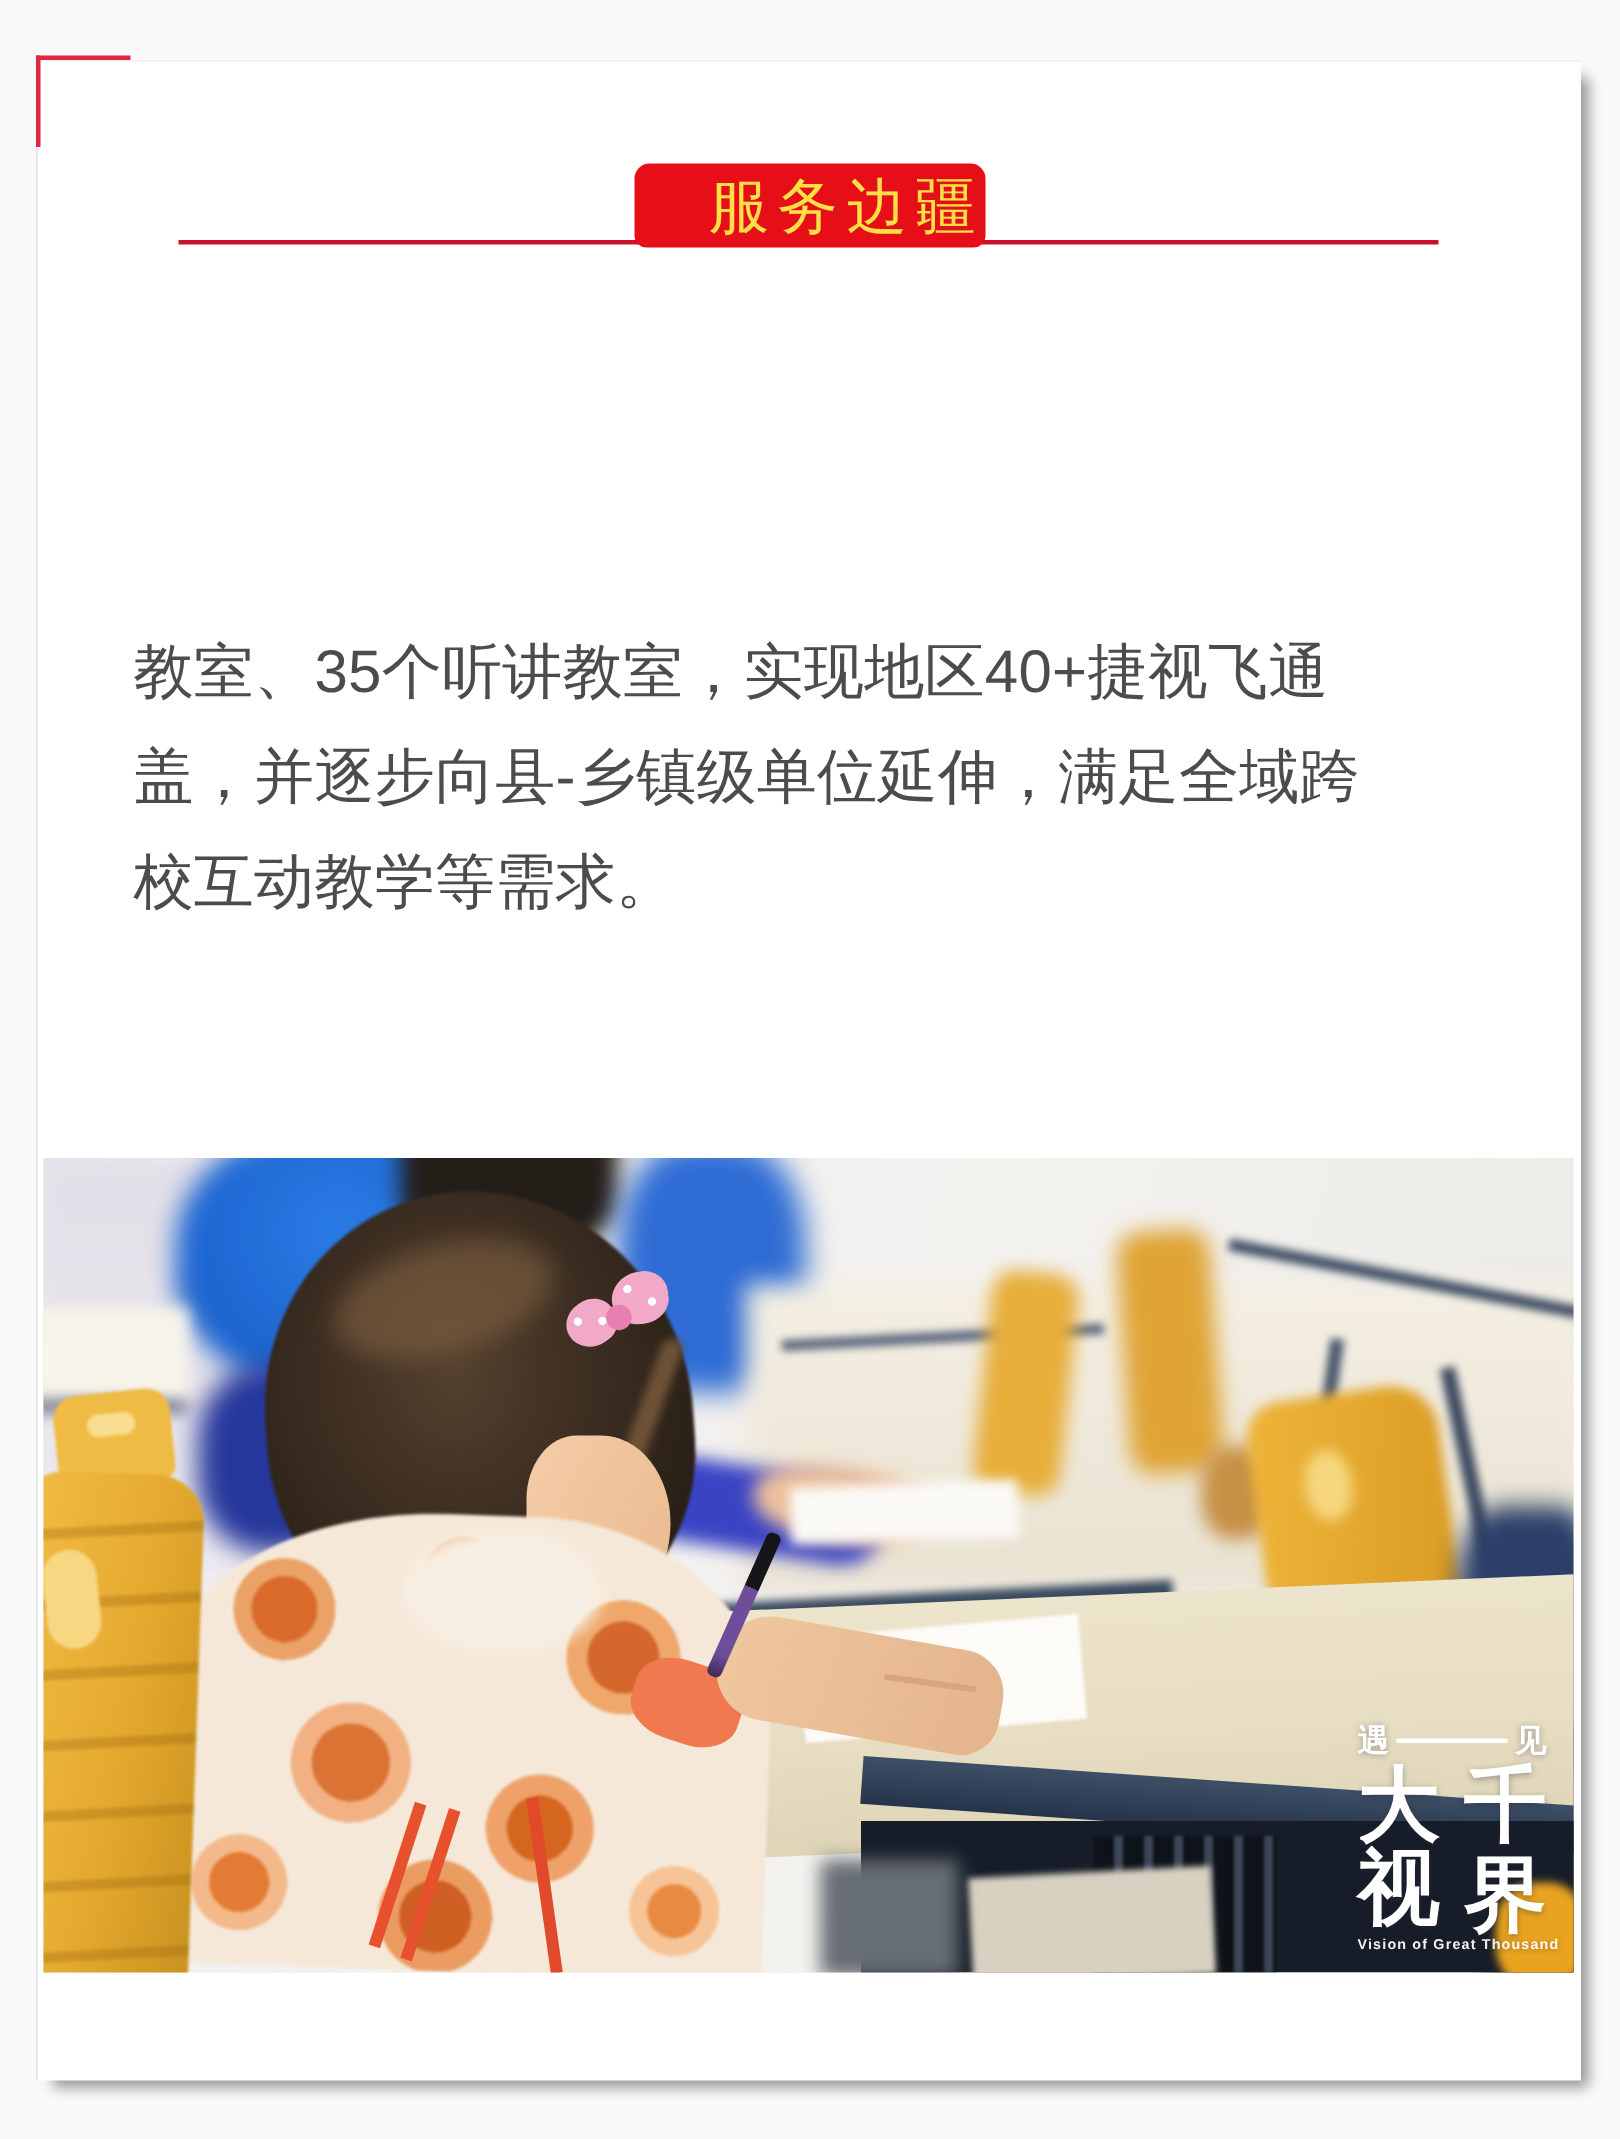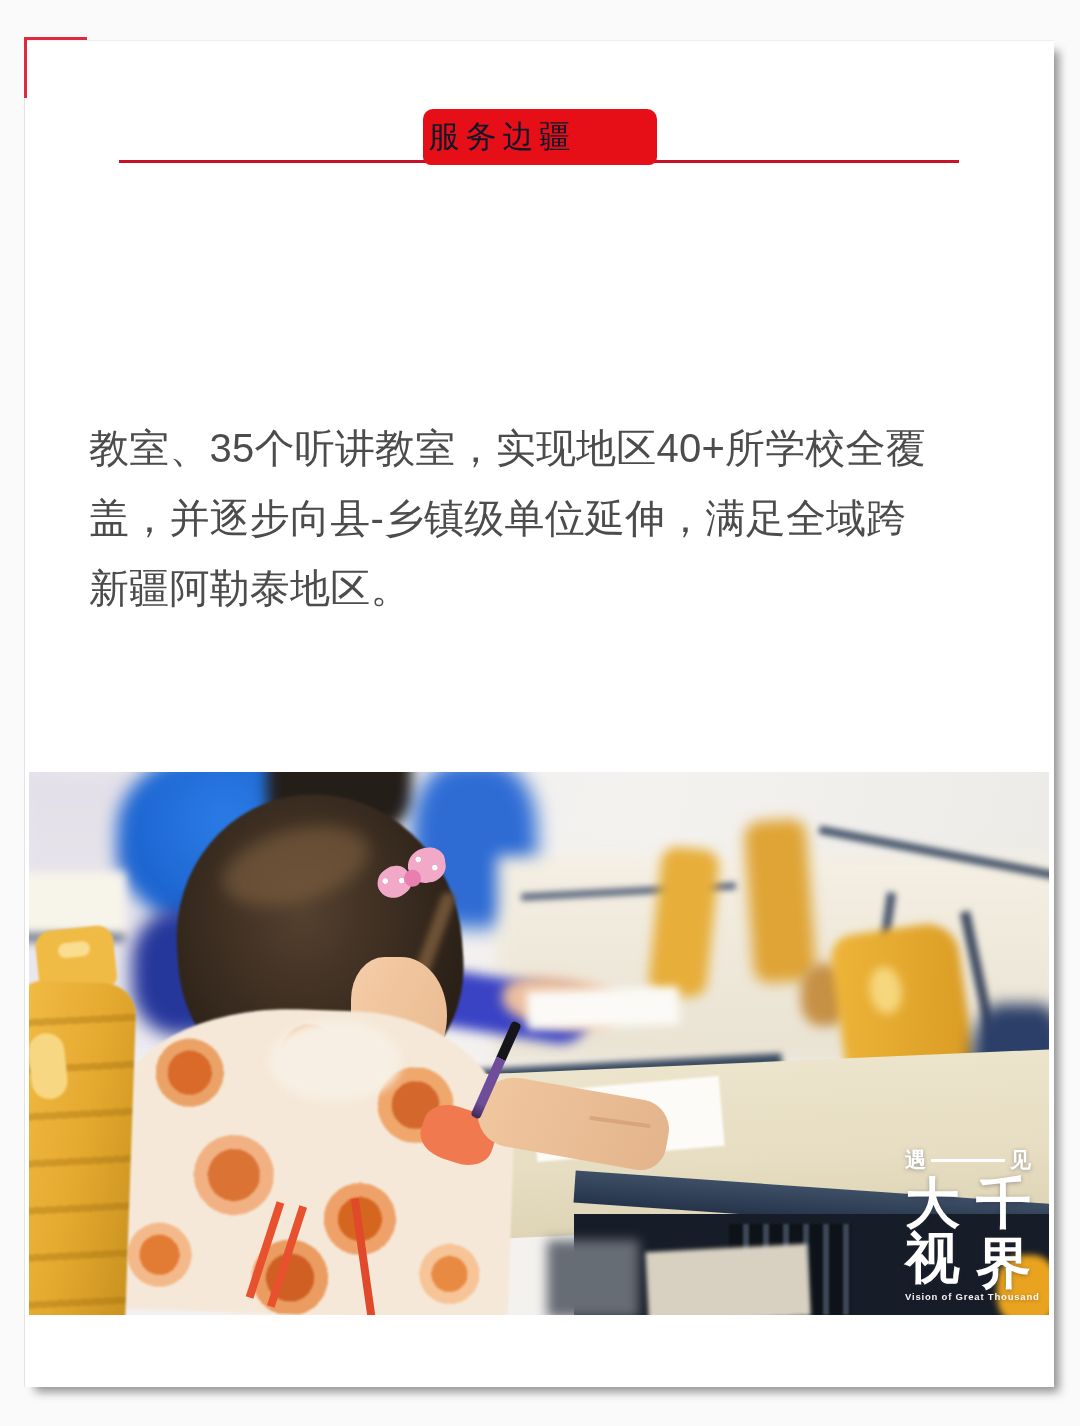--- a/index.html
+++ b/index.html
@@ -23,22 +23,22 @@
   }
   
   .rule{
     position:absolute;left:94px;top:119px;width:840px;height:3px;
     background:#c9112b;z-index:1;
   }
   .badge{
     position:absolute;left:50%;transform:translateX(-50%);top:68px;
     width:234px;height:56px;background:#e60f17;
     border-radius:10px 10px 8px 8px;z-index:2;
-    display:flex;align-items:center;justify-content:flex-start;
-    color:#0f172a;font-size:31px;letter-spacing:6px;text-indent:6px;font-weight:500;
+    display:flex;align-items:center;justify-content:flex-end;
+    color:#fde047;font-size:40px;letter-spacing:6px;text-indent:6px;font-weight:500;
   }
   
   .title{
     position:absolute;left:0;top:184px;width:100%;margin:0;
     text-align:center;font-size:49px;font-weight:700;color:#242424;
     letter-spacing:1px;
   }
   .body-text{
     position:absolute;left:64px;top:372px;width:922px;
     font-size:40px;color:#4c4c4c;letter-spacing:.2px;
@@ -140,23 +140,23 @@
   <div class="card">
     <div class="corner-mark"></div>
 
     <div class="rule"></div>
     <div class="badge">
       <span>服务边疆</span>
     </div>
 
 
     <div class="body-text">
-      <span class="bl">教室、35个听讲教室，实现地区40+所学校全覆</span>
+      <span class="bl">教室、35个听讲教室，实现地区40+捷视飞通</span>
       <span class="bl">盖，并逐步向县-乡镇级单位延伸，满足全域跨</span>
-      <span class="bl">新疆阿勒泰地区。</span>
+      <span class="bl">校互动教学等需求。</span>
     </div>
 
     <div class="photo">
       <div class="ph-wall"></div>
       <div class="ph-wall-lav"></div>
       <div class="ph-person-blue"></div>
       <div class="ph-person-jeans"></div>
       <div class="ph-head-dark"></div>
       <div class="ph-shoulder-blue"></div>
       <div class="ph-bgdesk-left"></div>

